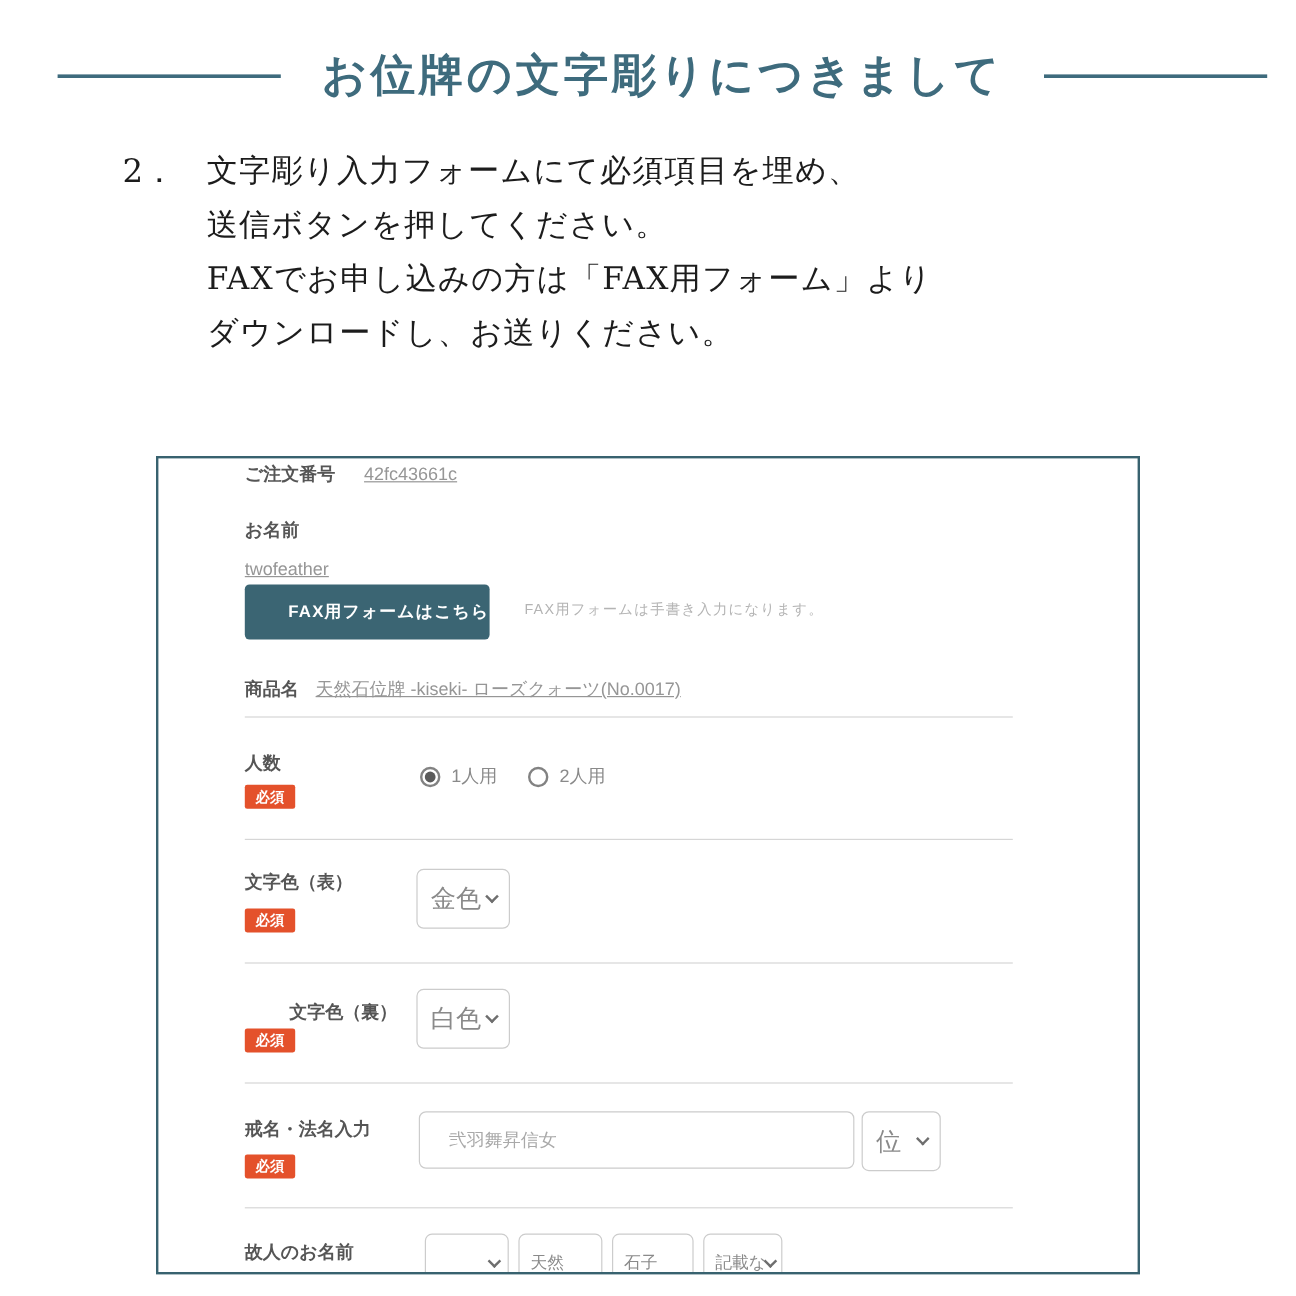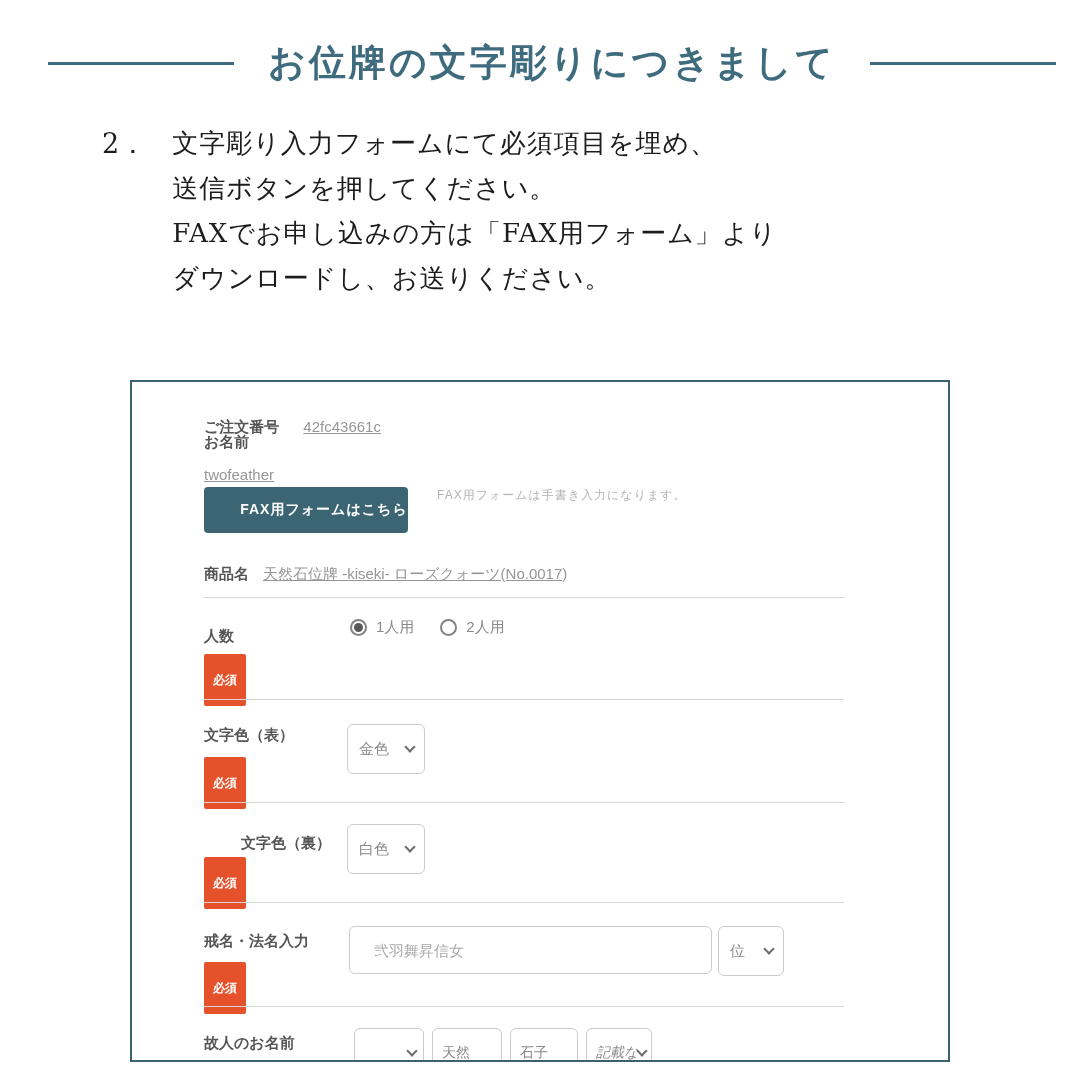--- a/index.html
+++ b/index.html
@@ -40,43 +40,43 @@
   .kv-value { font-size: 15px; color: #969696; text-decoration: underline; }
 
   .fax-button {
     position: absolute; left: 72px; top: 105px; width: 204px; height: 46px;
     background: #3b6573; border: none; border-radius: 4px;
     color: #ffffff; font-size: 14px; font-weight: bold; letter-spacing: 1px;
     display: flex; align-items: center; justify-content: center; cursor: pointer;
     font-family: "Liberation Sans", "DejaVu Sans", sans-serif;
     padding-left: 36px;
   }
-  .fax-note { position: absolute; left: 305px; top: 105px; font-size: 12px; color: #b4b4b4; letter-spacing: 1px; white-space: nowrap; }
+  .fax-note { position: absolute; left: 305px; top: 118px; font-size: 12px; color: #b4b4b4; letter-spacing: 1px; white-space: nowrap; }
 
   .hr { position: absolute; left: 72px; width: 640px; height: 1px; background: #d6d6d6; }
 
   .field-label { position: absolute; left: 72px; font-size: 15px; font-weight: bold; color: #555555; white-space: nowrap; }
   .required-badge {
     position: absolute; left: 72px;
     background: #e4512b; color: #ffffff; font-size: 12px; font-weight: bold;
-    padding: 20px 9px; border-radius: 2px; line-height: 1;
+    padding: 4px 9px; border-radius: 2px; line-height: 1;
   }
 
-  .radio-group { position: absolute; left: 218px; top: 236px; display: flex; align-items: center; gap: 26px; }
+  .radio-group { position: absolute; left: 218px; top: 256px; display: flex; align-items: center; gap: 26px; }
   .radio-option { display: flex; align-items: center; gap: 9px; cursor: pointer; }
   .radio-circle { width: 17px; height: 17px; border: 2px solid #828282; border-radius: 50%; display: flex; align-items: center; justify-content: center; background: #fff; }
   .radio-circle.checked::after { content: ""; width: 9px; height: 9px; border-radius: 50%; background: #5a5a5a; }
   .radio-label { font-size: 15px; color: #8a8a8a; }
 
   .select-box {
     position: absolute; height: 50px; border: 1px solid #cccccc; border-radius: 6px;
     background: #ffffff; display: flex; align-items: center; justify-content: space-between;
     padding: 0 10px 0 11px; cursor: pointer;
   }
-  .select-text { font-size: 15px; color: #8a8a8a; white-space: nowrap; overflow: hidden; }
+  .select-text { font-size: 21px; color: #8a8a8a; white-space: nowrap; overflow: hidden; }
   .chevron-down { width: 8px; height: 8px; border-right: 2px solid #6e6e6e; border-bottom: 2px solid #6e6e6e; transform: rotate(45deg); margin-top: -4px; flex: none; }
 
   .text-input {
     position: absolute; border: 1px solid #cccccc; border-radius: 6px; background: #ffffff;
     font-size: 15px; color: #6a6a6a; padding: 0 14px;
     font-family: "Liberation Sans", "DejaVu Sans", sans-serif;
   }
   .text-input::placeholder { color: #a9a9a9; opacity: 1; }
 
   .mini-box {
@@ -101,21 +101,21 @@
     <div class="instr-line">文字彫り入力フォームにて必須項目を埋め、</div>
     <div class="instr-line">送信ボタンを押してください。</div>
     <div class="instr-line">FAXでお申し込みの方は「FAX用フォーム」より</div>
     <div class="instr-line">ダウンロードし、お送りください。</div>
   </div>
 </div>
 
 <div class="form-panel">
   <div class="form-inner">
 
-    <div class="kv-row" style="top:36px;gap:24px;">
+    <div class="kv-row" style="top:4px;gap:24px;">
       <span class="kv-label">ご注文番号</span>
       <span class="kv-value">42fc43661c</span>
     </div>
 
     <div class="kv-row" style="top:51px;flex-direction:column;">
       <span class="kv-label">お名前</span>
       <span class="kv-value">twofeather</span>
     </div>
 
     <button class="fax-button">FAX用フォームはこちら</button>
@@ -170,19 +170,19 @@
     <div class="mini-box" style="left:222px; width:70px;gap:44px;">
       <span class="select-text">俗名</span>
       <span class="chevron-down"></span>
     </div>
     <div class="mini-box" style="left:300px; width:70px;">
       <span class="select-text">天然</span>
     </div>
     <div class="mini-box" style="left:378px; width:68px;">
       <span class="select-text">石子</span>
     </div>
-    <div class="mini-box" style="left:454px; width:66px; padding-right:5px;font-style:italic;">
+    <div class="mini-box" style="left:454px; width:66px; padding-right:5px;">
       <span class="select-text">記載な</span>
       <span class="chevron-down"></span>
     </div>
 
   </div>
 </div>
 
 </body></html>

